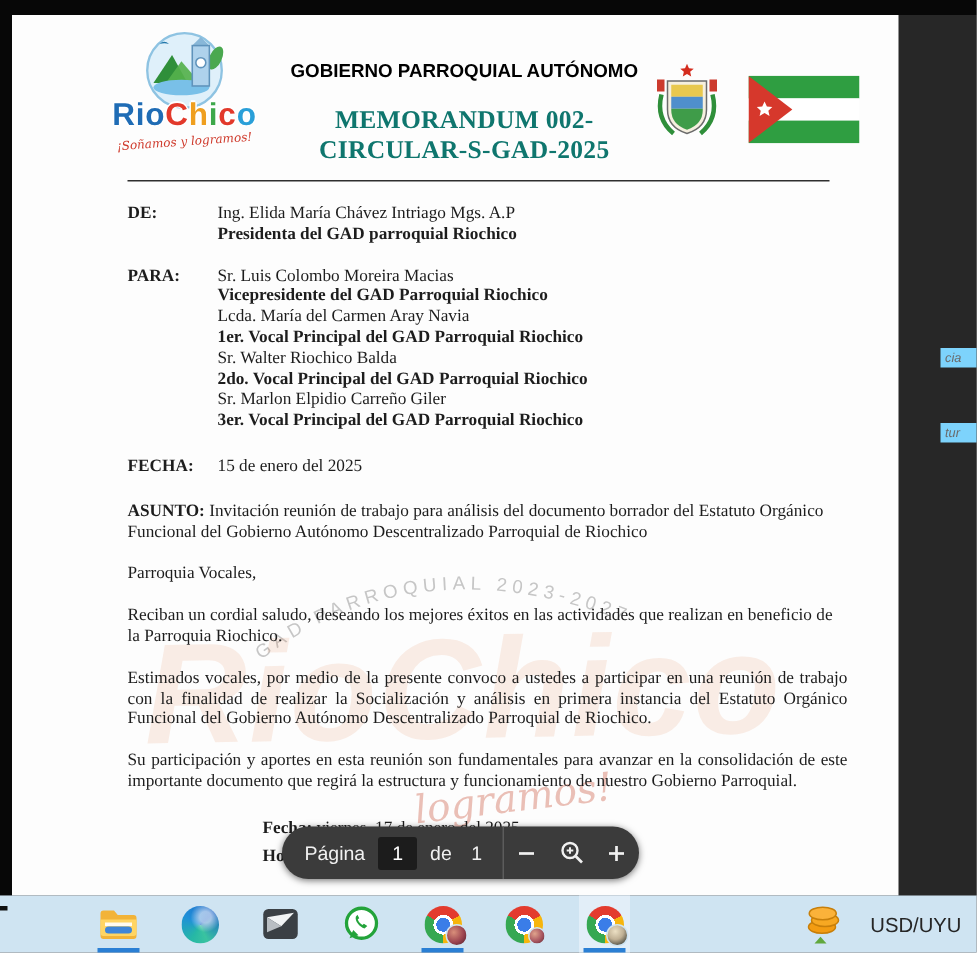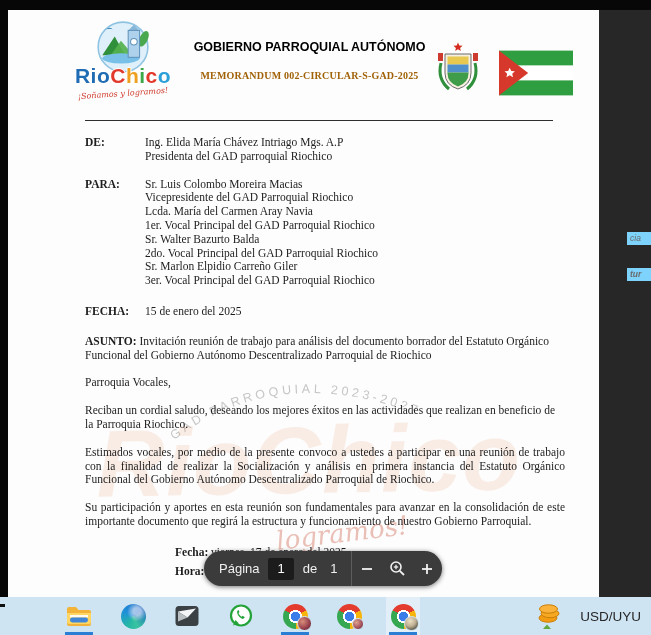--- a/index.html
+++ b/index.html
@@ -11,21 +11,21 @@
   
   .top-strip   { position:absolute; left:0; top:0; width:651px; height:10px; background:#070707; }
   .left-strip  { position:absolute; left:0; top:10px; width:8px; height:587px; background:#070707; }
   .right-panel { position:absolute; left:599px; top:10px; width:52px; height:587px; background:#272727; }
   .edge-frag {
     position:absolute; right:0; width:24px; height:13px; background:#7dd3fc;
     color:#6a6a6a; font-size:8.5px; line-height:13px; padding-left:3px;
     font-style:italic; overflow:hidden;
   }
   .edge-frag.f1 { top:222px; }
-  .edge-frag.f2 { top:258px;font-weight:bold; }
+  .edge-frag.f2 { top:272px; }
 
   
   .page {
     position:absolute; left:8px; top:10px; width:591px; height:587px;
     background:#fdfdfd; overflow:hidden;
   }
 
   
   .wm-arc { position:absolute; left:160px; top:344px; z-index:0; }
   .wm-arc text { fill:#c6c6c6; font-size:12.5px; letter-spacing:3.5px; font-family:"Liberation Sans",sans-serif; }
@@ -49,43 +49,43 @@
     font-size:21px; font-weight:bold; letter-spacing:0.5px;
     text-shadow:1px 0 0 #fff,-1px 0 0 #fff,0 1px 0 #fff,0 -1px 0 #fff; }
   .ll0,.ll1,.ll2 { color:#1f6cb5; }
   .ll3 { color:#e2392b; } .ll4 { color:#ef9f1f; } .ll5 { color:#3da84a; }
   .ll6 { color:#e2392b; } .ll7 { color:#2a9fd8; }
   .logo-slogan { font-family:"DejaVu Serif",serif; font-style:italic; font-size:8px;
     color:#cf3a2c; transform:rotate(-4deg); margin-top:1px; }
   .header-center { flex:1; text-align:center; }
   .org-title { margin-top:20px; font-size:12.5px; font-weight:bold; color:#000000; line-height:15.5px; }
   .memo-title { margin-top:14px; font-family:"Liberation Serif",serif; font-weight:bold;
-    font-size:10px; color:#a16207; letter-spacing:0.2px; }
+    font-size:17px; color:#0f766e; letter-spacing:0.2px; }
   .arms { flex:none; width:50px; margin:12px 16px 0 6px; }
   .flag { flex:none; width:74px; margin-top:16px; }
   .header-rule { border-top:1.2px solid #2f2f2f; margin:10px 46px 0 77px; position:relative; z-index:1; }
 
   
   .memo-body {
     position:relative; z-index:1; padding:15px 34px 0 77px;
     font-family:"Liberation Serif", serif; font-size:11.5px; line-height:13.8px; color:#1d1d1d;
   }
   .field { display:flex; margin-bottom:14px; }
   .field-label { width:60px; flex:none; font-weight:bold; }
   .field-value { flex:1; }
-  .pv-line.bold { font-weight:normal; }
+  .pv-line.bold { font-weight:bold; }
   .para { margin-bottom:14px; }
   .para.just { text-align:justify; }
   .inline-label { font-weight:bold; }
   .detail-block { margin-left:90px; line-height:19.5px; }
   .detail-label { font-weight:bold; }
 
   
   .pdf-pill {
-    position:absolute; left:204px; top:551px; width:238px; height:35px;
+    position:absolute; left:188px; top:551px; width:238px; height:35px;
     background:#3b3b3b; border-radius:18px; z-index:6;
     display:flex; align-items:center; color:#f1f1f1;
     font-size:13px; box-shadow:0 1px 5px rgba(0,0,0,0.55);
   }
   .pill-label { margin-left:15px; }
   .page-num-box {
     width:32px; height:22px; background:#1c1c1c; border-radius:2px;
     text-align:center; line-height:22px; margin:0 9px; color:#fff;
   }
   .of-count { margin-left:13px; }
@@ -202,21 +202,21 @@
       </div>
     </div>
 
     <div class="field" style="margin-bottom:17px;">
       <div class="field-label">PARA:</div>
       <div class="field-value">
         <div class="pv-line">Sr. Luis Colombo Moreira Macias</div>
         <div class="pv-line bold">Vicepresidente del GAD Parroquial Riochico</div>
         <div class="pv-line">Lcda. María del Carmen Aray Navia</div>
         <div class="pv-line bold">1er. Vocal Principal del GAD Parroquial Riochico</div>
-        <div class="pv-line">Sr. Walter Bazurto Balda</div>
+        <div class="pv-line">Sr. Walter Riochico Balda</div>
         <div class="pv-line bold">2do. Vocal Principal del GAD Parroquial Riochico</div>
         <div class="pv-line">Sr. Marlon Elpidio Carreño Giler</div>
         <div class="pv-line bold">3er. Vocal Principal del GAD Parroquial Riochico</div>
       </div>
     </div>
 
     <div class="field" style="margin-bottom:16px;">
       <div class="field-label">FECHA:</div>
       <div class="field-value">15 de enero del 2025</div>
     </div>

